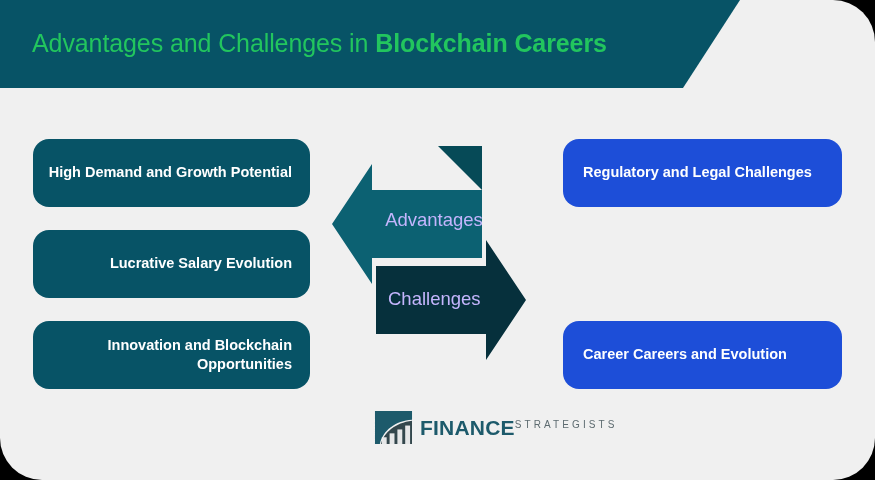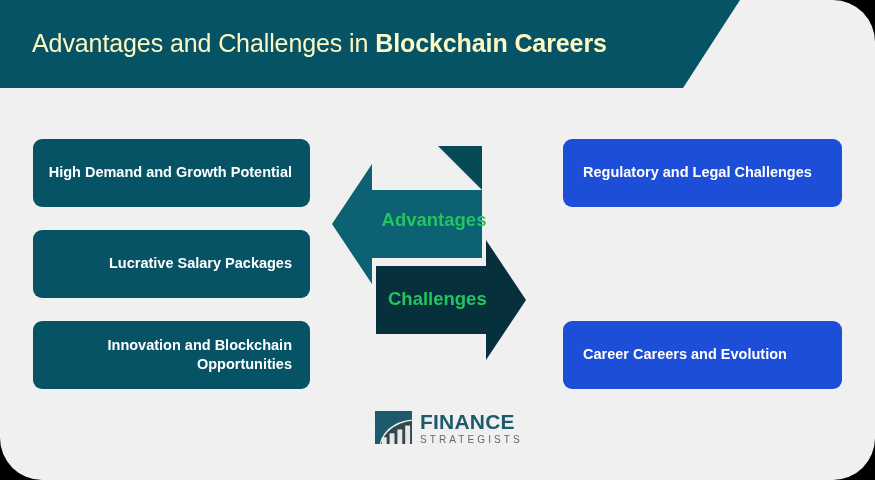--- a/index.html
+++ b/index.html
@@ -39,32 +39,32 @@
     background: #075366;
     -webkit-clip-path: polygon(0 0, 740px 0, 683px 88px, 0 88px);
     clip-path: polygon(0 0, 740px 0, 683px 88px, 0 88px);
   }
   #header-title {
     position: absolute;
     left: 32px;
     top: 29px;
     font-size: 25px;
     font-weight: 400;
-    color: #fef9c3;
+    color: #22c55e;
     letter-spacing: -0.1px;
     white-space: nowrap;
   }
   #header-title .strong {
     font-weight: 700;
   }
 
   
   .box {
     position: absolute;
-    border-radius: 9px;
+    border-radius: 16px;
     box-sizing: border-box;
     display: flex;
     align-items: center;
     color: #ffffff;
     font-size: 14.5px;
     font-weight: 700;
     line-height: 1.33;
   }
   .box-left {
     left: 33px;
@@ -89,23 +89,23 @@
   
   #arrows {
     position: absolute;
     left: 330px;
     top: 146px;
     width: 220px;
     height: 240px;
   }
   .arrow-label {
     position: absolute;
-    color: #22c55e;
+    color: #c4b5fd;
     font-size: 18.5px;
-    font-weight: 700;
+    font-weight: 400;
     white-space: nowrap;
   }
   #label-advantages {
     left: 28px;
     top: 63px;
     width: 152px;
     text-align: center;
   }
   #label-challenges {
     left: 58px;
@@ -123,21 +123,21 @@
     align-items: center;
     gap: 7px;
   }
   #logo-mark {
     width: 39px;
     height: 39px;
     flex: none;
   }
   #logo-text {
     display: flex;
-    flex-direction: column;
+    flex-direction: row;
     justify-content: center;
     line-height: 1;
   }
   #logo-word-finance {
     font-size: 21px;
     font-weight: 700;
     color: #1d5a6b;
     letter-spacing: 0.2px;
   }
   #logo-word-strategists {
@@ -155,21 +155,21 @@
 
   <div id="card"></div>
 
   <div id="header-banner"></div>
   <div id="header-title"><span>Advantages and Challenges in </span><span class="strong">Blockchain Careers</span></div>
 
   <div class="box box-left row1">
     <span>High Demand and Growth Potential</span>
   </div>
   <div class="box box-left row2">
-    <span>Lucrative Salary Packages</span>
+    <span>Lucrative Salary Evolution</span>
   </div>
   <div class="box box-left row3">
     <span>Innovation and Blockchain Opportunities</span>
   </div>
 
   <div class="box box-right row1">
     <span>Regulatory and Legal Challenges</span>
   </div>
   <div class="box box-right row3">
     <span>Career Careers and Evolution</span>

